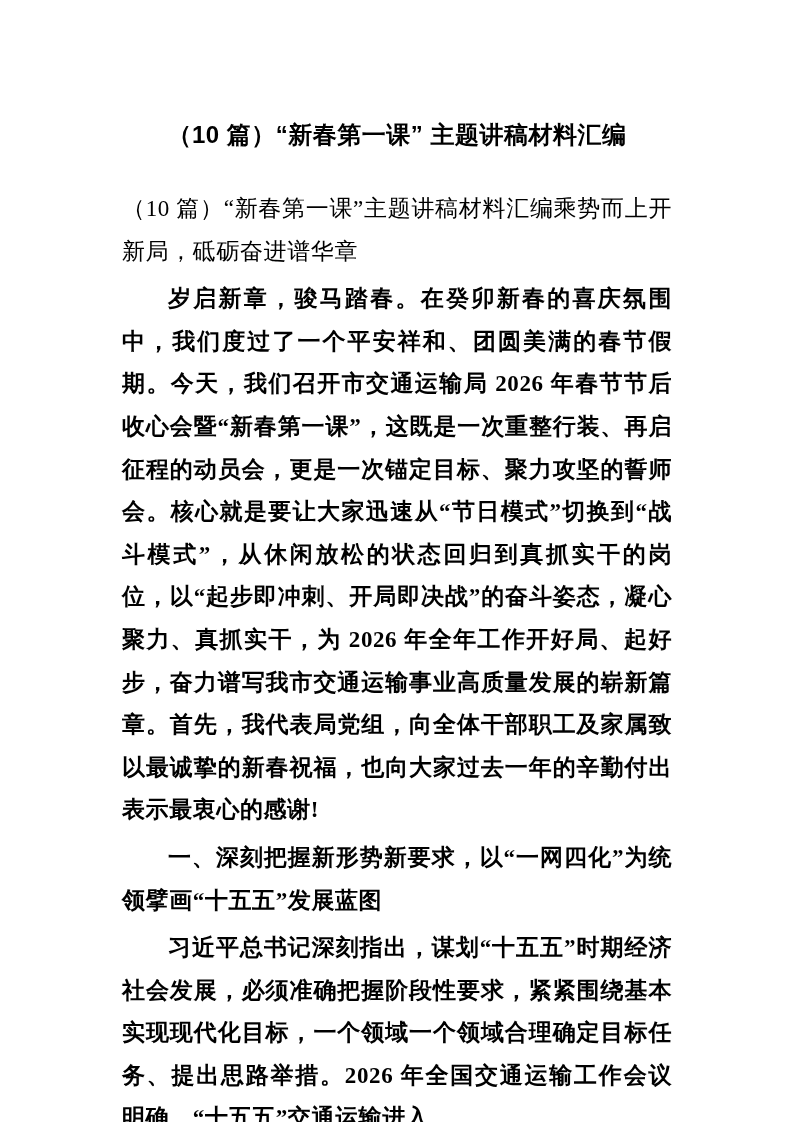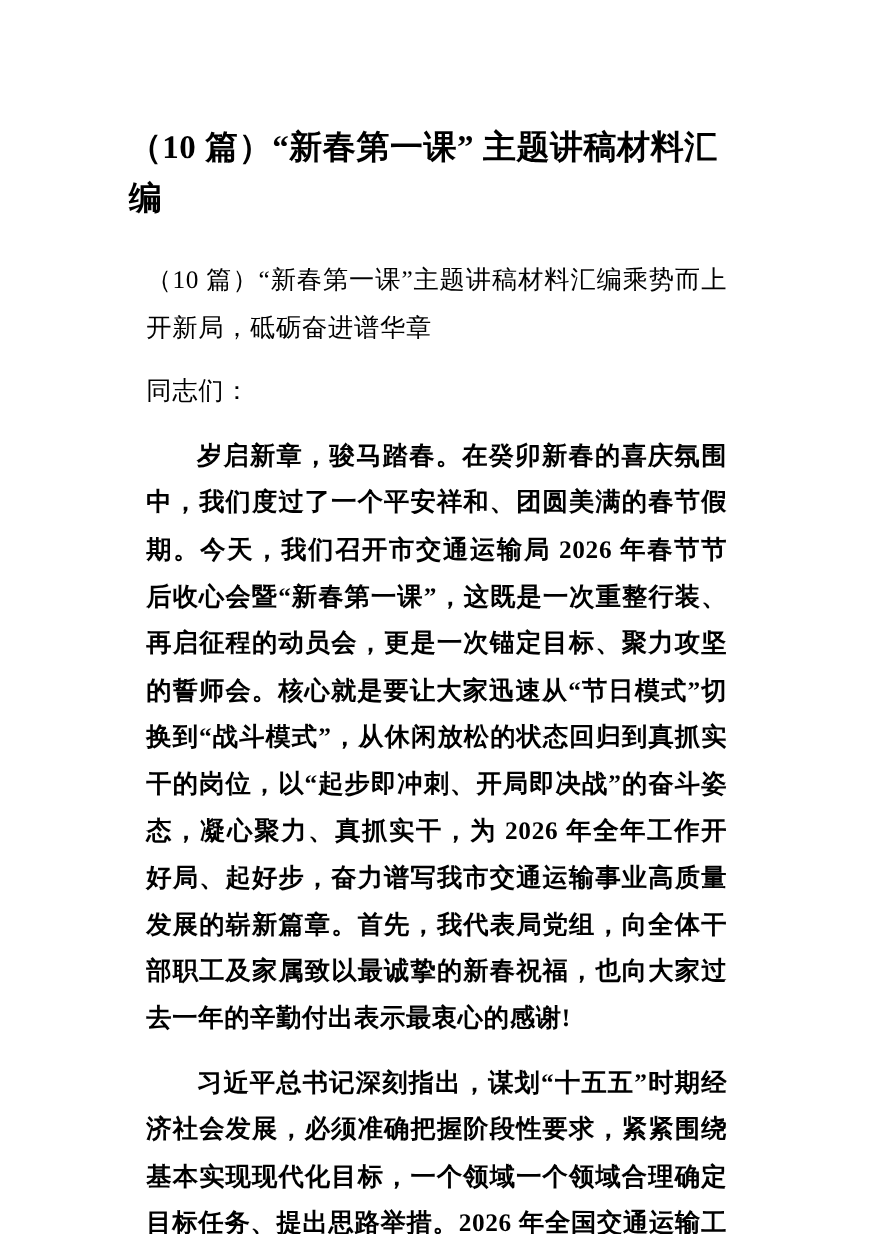--- a/index.html
+++ b/index.html
@@ -17,45 +17,45 @@
     color: #000000;
   }
   .content {
     position: absolute;
     left: 117px;
     top: 0;
     width: 560px;
   }
   .doc-title {
     margin: 112px 0 30px 0;
-    font-size: 30px;
+    font-size: 24px;
     line-height: 46px;
     font-weight: bold;
-    text-align: left;
+    text-align: center;
     letter-spacing: 0.5px;
-    font-family: Liberation Serif, serif;
+    font-family: Liberation Sans, sans-serif;
   }
   .content p {
-    margin: 16px;
+    margin: 5px;
     font-size: 23px;
     line-height: 42.6px;
     letter-spacing: 0.6px;
     text-align: justify;
     text-justify: inter-character;
     word-break: break-all;
   }
   .content p.indent {
     text-indent: 2em;
     font-weight: bold;
   }
 </style>
 </head>
 <body>
 
 <div class="page">
   <div class="content">
     <h1 class="doc-title">（10 篇）“新春第一课” 主题讲稿材料汇编</h1>
     <p>（10 篇）“新春第一课”主题讲稿材料汇编乘势而上开新局，砥砺奋进谱华章</p>
-    <p>同志们：</p>
     <p class="indent">岁启新章，骏马踏春。在癸卯新春的喜庆氛围中，我们度过了一个平安祥和、团圆美满的春节假期。今天，我们召开市交通运输局 2026 年春节节后收心会暨“新春第一课”，这既是一次重整行装、再启征程的动员会，更是一次锚定目标、聚力攻坚的誓师会。核心就是要让大家迅速从“节日模式”切换到“战斗模式”，从休闲放松的状态回归到真抓实干的岗位，以“起步即冲刺、开局即决战”的奋斗姿态，凝心聚力、真抓实干，为 2026 年全年工作开好局、起好步，奋力谱写我市交通运输事业高质量发展的崭新篇章。首先，我代表局党组，向全体干部职工及家属致以最诚挚的新春祝福，也向大家过去一年的辛勤付出表示最衷心的感谢!</p>
+    <p class="indent">一、深刻把握新形势新要求，以“一网四化”为统领擘画“十五五”发展蓝图</p>
     <p class="indent">习近平总书记深刻指出，谋划“十五五”时期经济社会发展，必须准确把握阶段性要求，紧紧围绕基本实现现代化目标，一个领域一个领域合理确定目标任务、提出思路举措。2026 年全国交通运输工作会议明确，“十五五”交通运输进入</p>
   </div>
 </div>
 
 </body></html>

